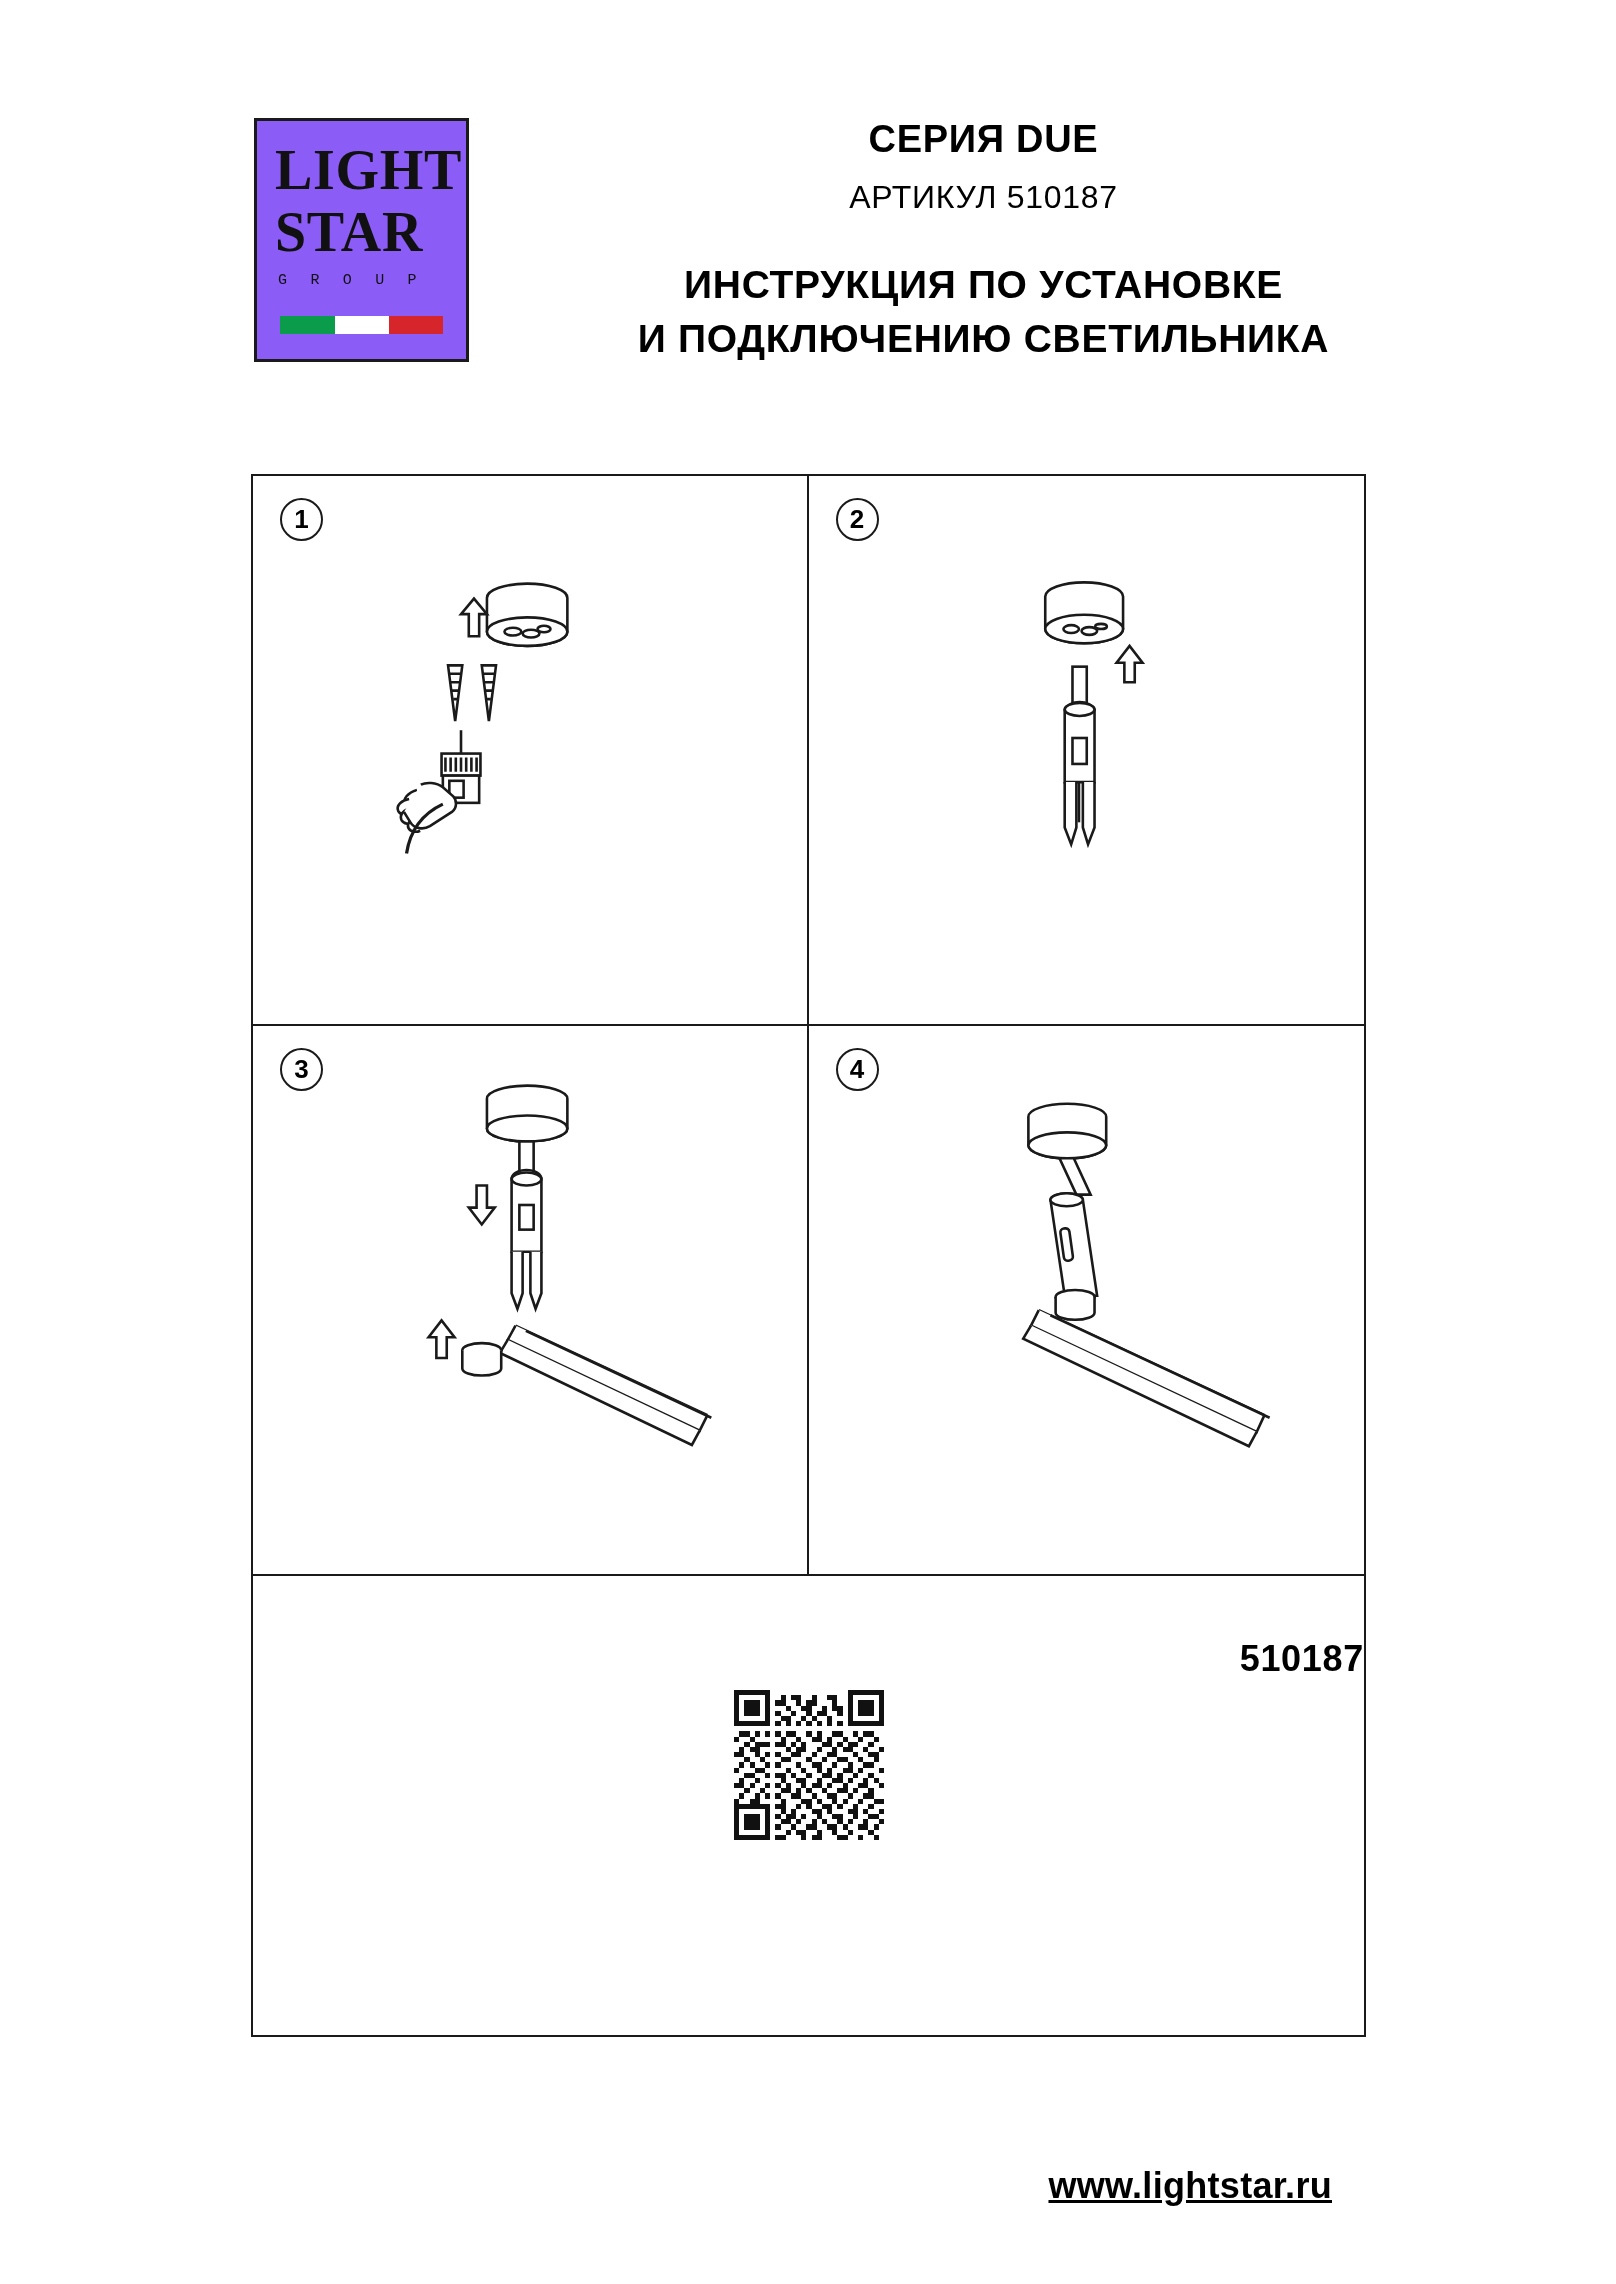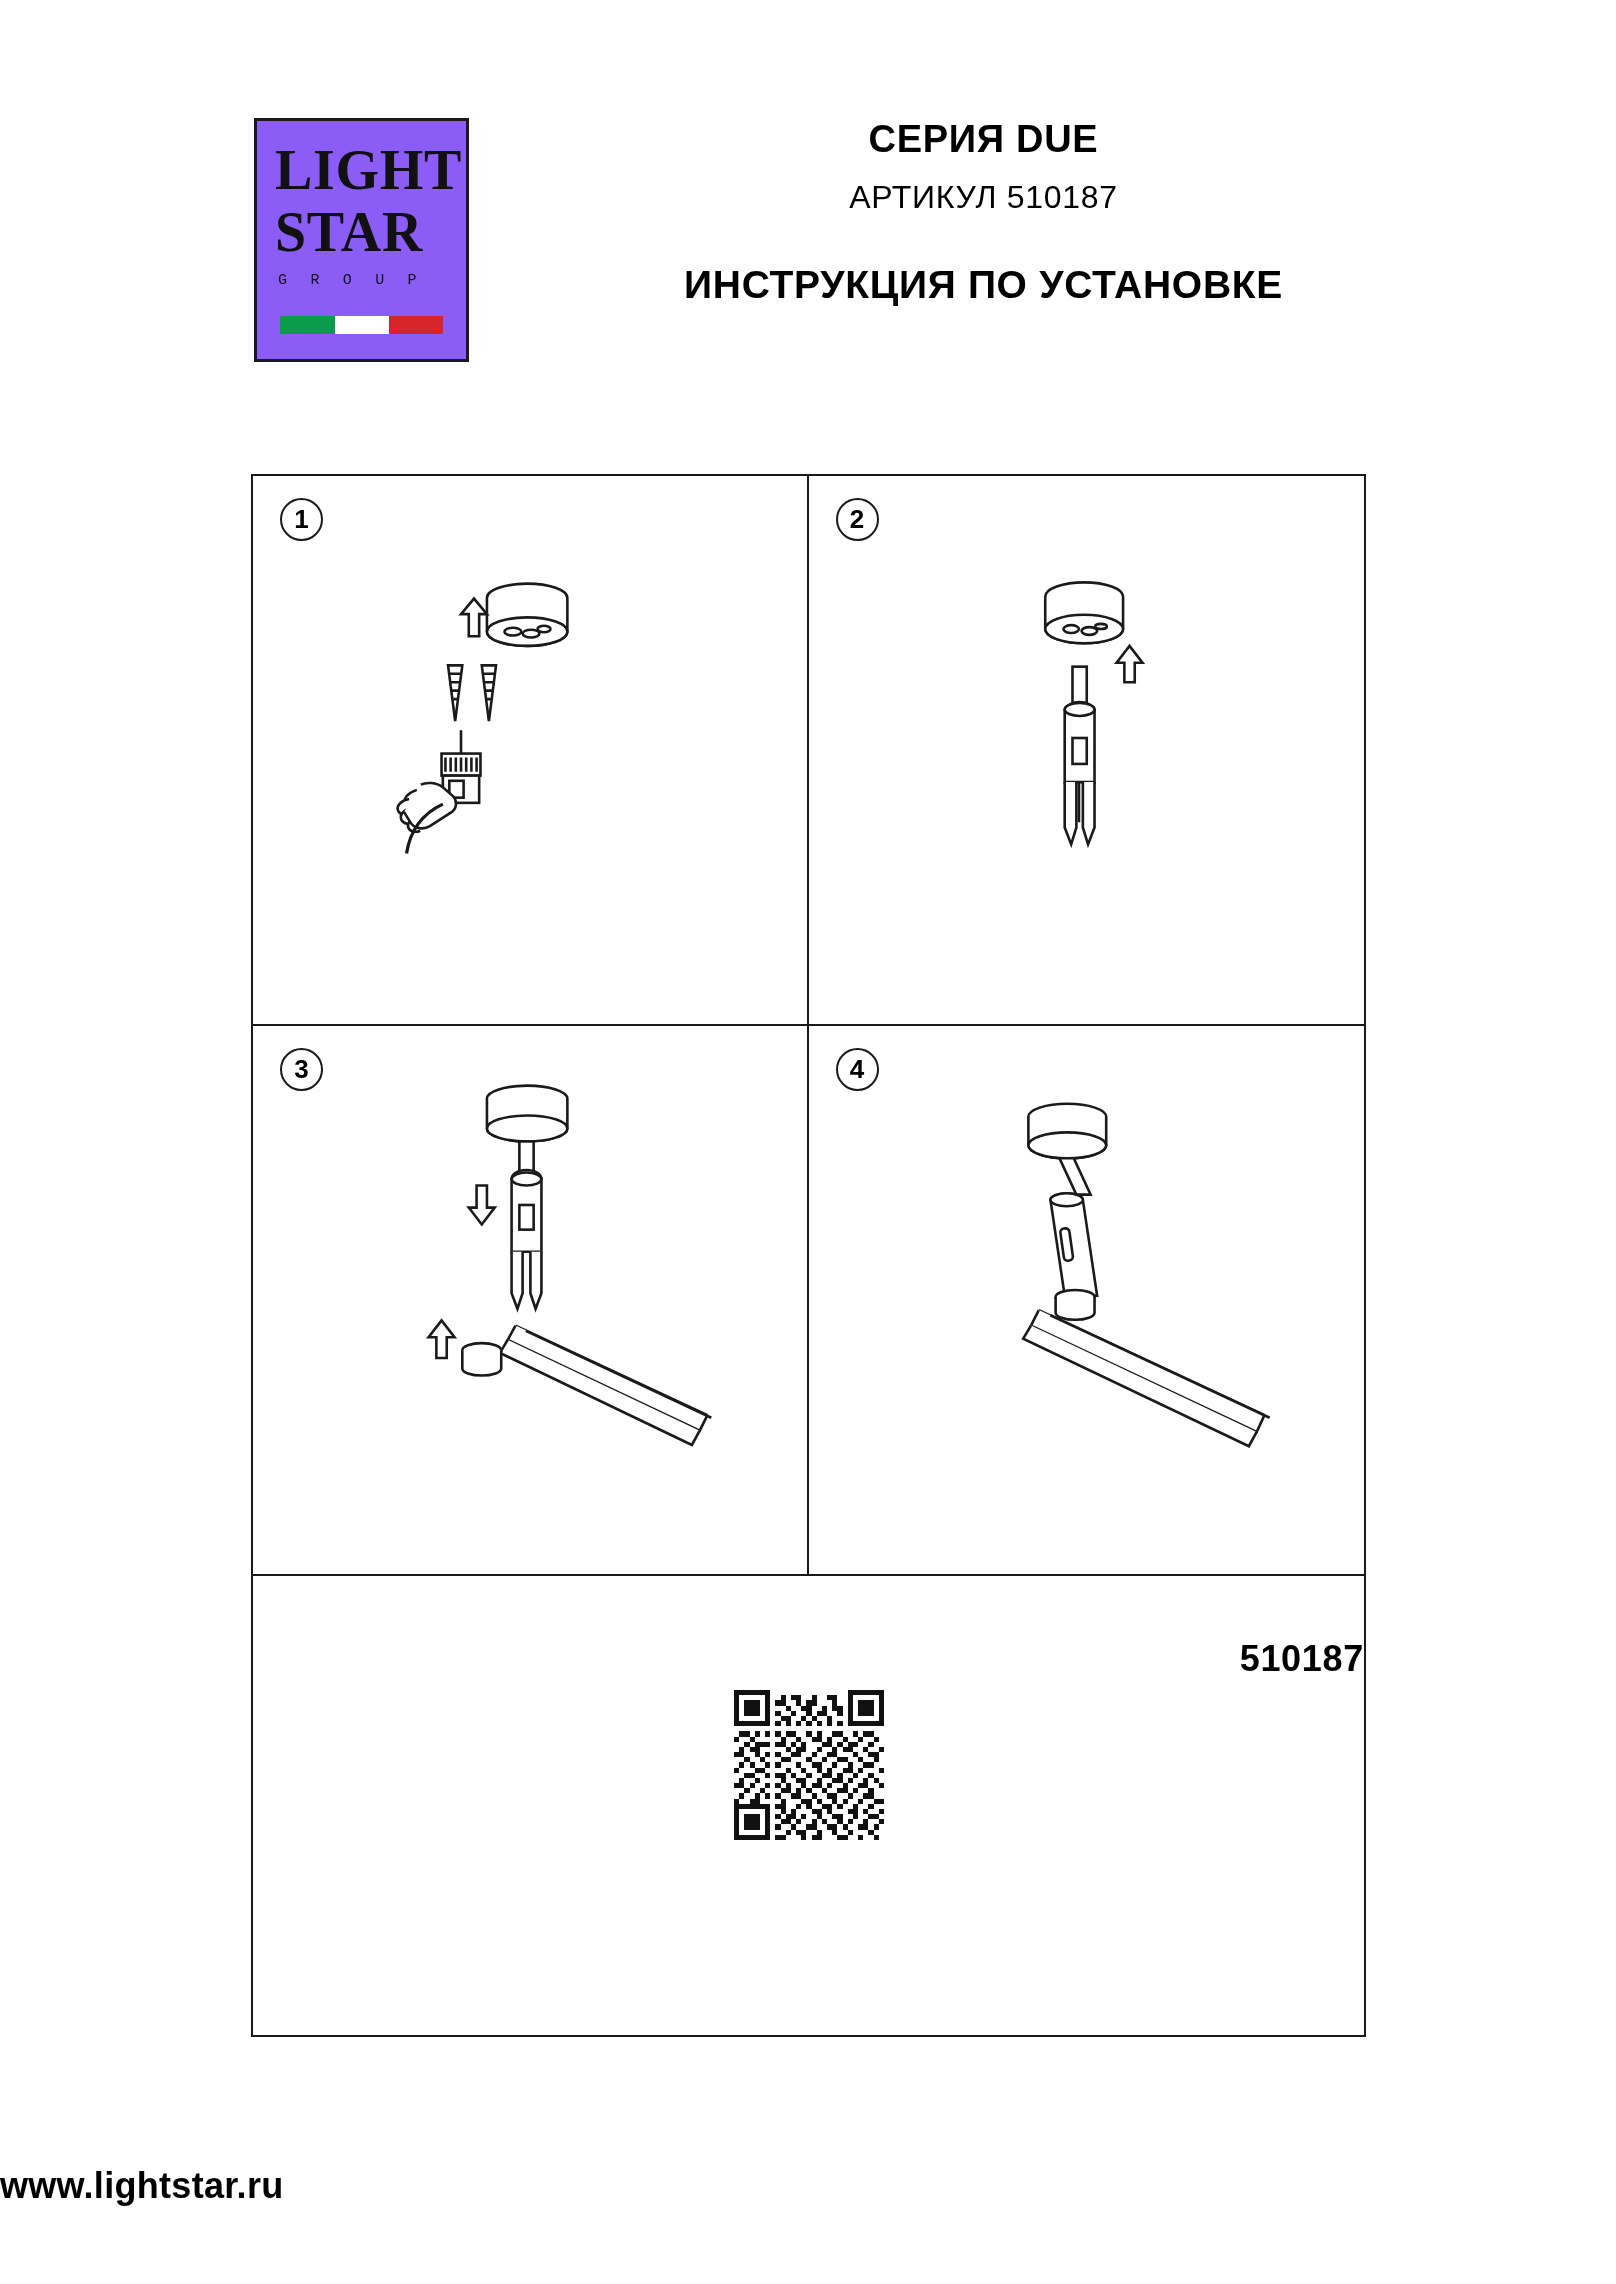--- a/index.html
+++ b/index.html
@@ -186,21 +186,22 @@
     width: 150px;
     height: 150px;
   }
 
   
   .footer {
     position: absolute;
     left: 0;
     top: 2165px;
     width: 1332px;
-    text-align: left;
+    text-align: right;
+    text-decoration: underline;
   }
   .site {
     font-size: 36px;
     font-weight: bold;
     letter-spacing: 0.3px;
   }
 </style>
 </head>
 <body>
 
@@ -216,20 +217,21 @@
         <i class="f-green"></i>
           <i class="f-white"></i>
           <i class="f-red"></i>
       </div>
     </div>
 
     <div class="title-block">
       <div class="series-line">СЕРИЯ DUE</div>
       <div class="article-line">АРТИКУЛ 510187</div>
       <div class="instr-line1">ИНСТРУКЦИЯ ПО УСТАНОВКЕ</div>
+      <div class="instr-line2">И ПОДКЛЮЧЕНИЮ СВЕТИЛЬНИКА</div>
     </div>
 
   </div>
 
   <div class="grid">
 
     <div class="cell cell-1">
       <div class="step-badge">1</div>
       <svg class="fig" viewBox="0 0 852 845">
         <g fill="none" stroke="#1a1a1a" stroke-width="4">

